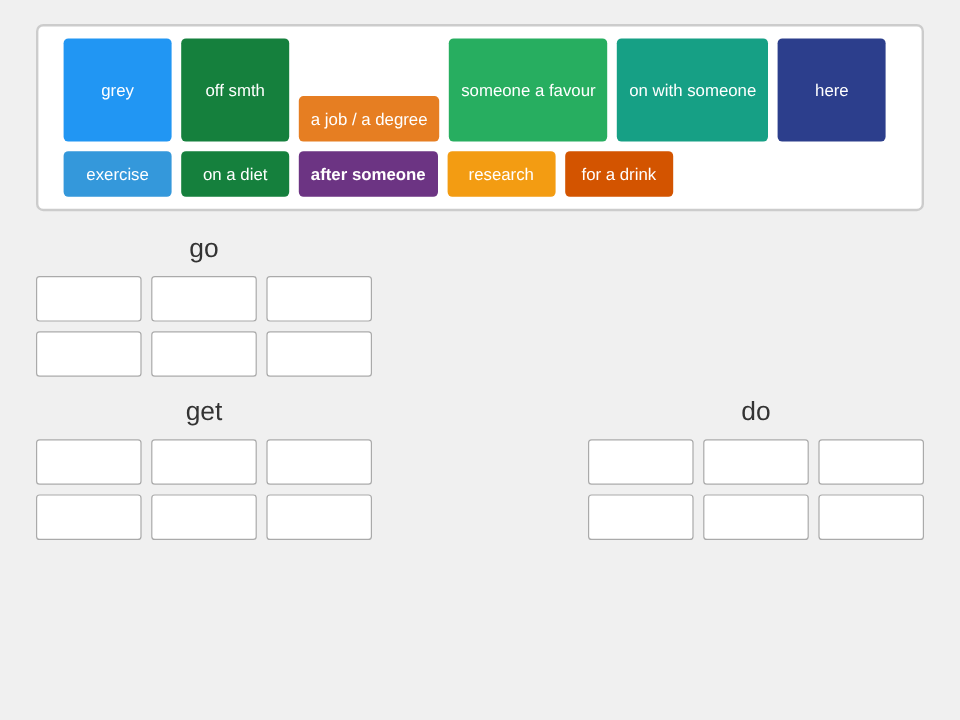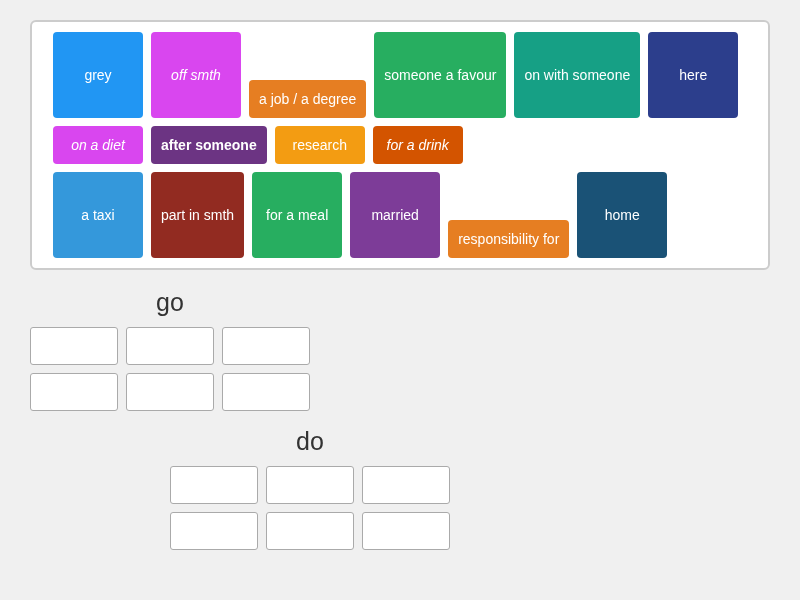--- a/index.html
+++ b/index.html
@@ -65,21 +65,21 @@
     }
 
     .category {
       display: flex;
       flex-direction: column;
       align-items: flex-start;
       gap: 8px;
     }
 
     .category-title {
-      font-size: 25px;
+      font-size: 22px;
       font-weight: 400;
       color: #333;
       text-align: center;
       width: 280px;
       margin-bottom: 2px;
     }
 
     .drop-grid {
       display: grid;
       grid-template-columns: repeat(3, 88px);
@@ -89,78 +89,82 @@
     .drop-box {
       width: 88px;
       height: 38px;
       border: 1.5px solid #aaa;
       border-radius: 3px;
       background: #fff;
     }
 
     
     .c-blue    { background-color: #2196F3; }
-    .c-red     { background-color: #d946ef; font-style: italic; }
+    .c-red     { background-color: #15803d; }
     .c-orange  { background-color: #e67e22; margin-top: 48px; }
     .c-green   { background-color: #27ae60; text-align: center; }
     .c-teal    { background-color: #16a085; }
     .c-darkblue{ background-color: #2c3e8c; }
     .c-ltblue  { background-color: #3498db; }
     .c-purple  { background-color: #6c3483; font-weight: bold; }
     .c-yellow  { background-color: #f39c12; }
-    .c-dkorange{ background-color: #d35400; font-style: italic; }
+    .c-dkorange{ background-color: #d35400; }
     .c-cobalt  { background-color: #1a5276; }
     .c-crimson { background-color: #922b21; }
     .c-violet  { background-color: #7d3c98; }
   </style>
 </head>
 <body>
 
 <div class="word-bank">
 <div class="word-row">
       <div class="word-chip c-blue">grey</div>
       <div class="word-chip c-red">off smth</div>
       <div class="word-chip c-orange">a job / a degree</div>
       <div class="word-chip c-green">someone a favour</div>
       <div class="word-chip c-teal">on with someone</div>
       <div class="word-chip c-darkblue">here</div>
     </div>
     <div class="word-row">
+      <div class="word-chip c-ltblue">exercise</div>
       <div class="word-chip c-red">on a diet</div>
       <div class="word-chip c-purple">after someone</div>
       <div class="word-chip c-yellow">research</div>
       <div class="word-chip c-dkorange">for a drink</div>
-    </div>
-    <div class="word-row">
-      <div class="word-chip c-ltblue">a taxi</div>
-      <div class="word-chip c-crimson">part in smth</div>
-      <div class="word-chip c-green">for a meal</div>
-      <div class="word-chip c-violet">married</div>
-      <div class="word-chip c-orange">responsibility for</div>
-      <div class="word-chip c-cobalt">home</div>
     </div>
   </div>
 
 <div class="categories-wrapper">
   <div class="categories-row">
     <div class="category">
       <div class="category-title">go</div>
       <div class="drop-grid">
         <div class="drop-box"></div>
         <div class="drop-box"></div>
         <div class="drop-box"></div>
         <div class="drop-box"></div>
         <div class="drop-box"></div>
         <div class="drop-box"></div>
       </div>
     </div>
     <div style="width:100px"></div>
   </div>
 
   <div class="categories-row">
+    <div class="category">
+      <div class="category-title">get</div>
+      <div class="drop-grid">
+        <div class="drop-box"></div>
+        <div class="drop-box"></div>
+        <div class="drop-box"></div>
+        <div class="drop-box"></div>
+        <div class="drop-box"></div>
+        <div class="drop-box"></div>
+      </div>
+    </div>
     <div style="width:100px"></div>
     <div class="category">
       <div class="category-title">do</div>
       <div class="drop-grid">
         <div class="drop-box"></div>
         <div class="drop-box"></div>
         <div class="drop-box"></div>
         <div class="drop-box"></div>
         <div class="drop-box"></div>
         <div class="drop-box"></div>

